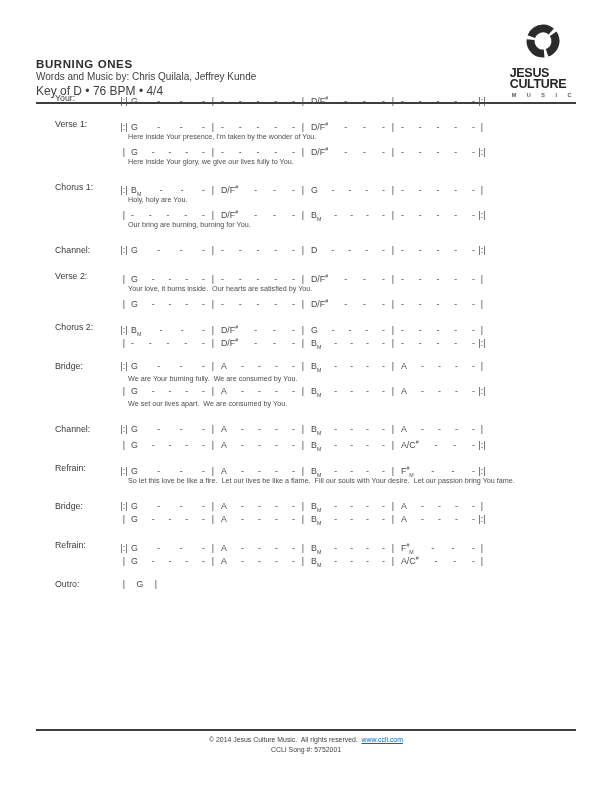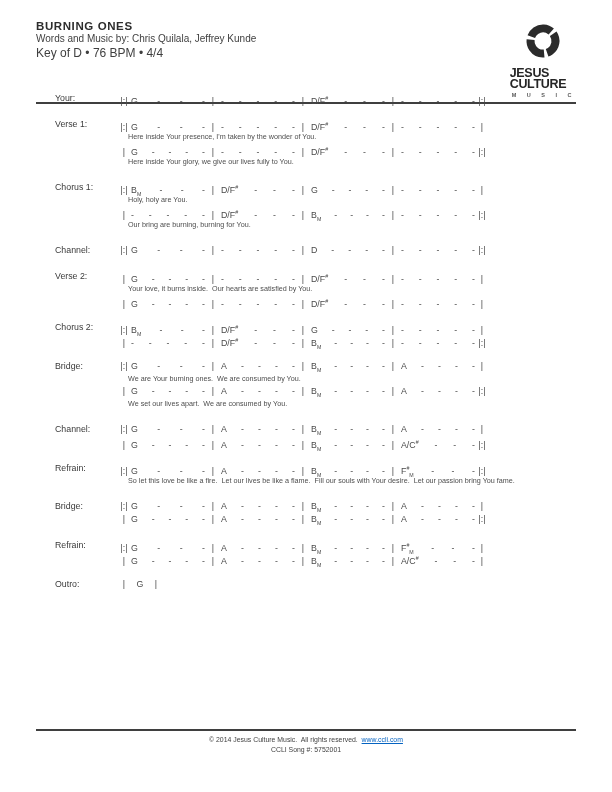--- a/index.html
+++ b/index.html
@@ -2,21 +2,21 @@
 <html><head>
 <meta charset="utf-8">
 <style>
   html,body{margin:0;padding:0;background:#888;}
   .page{
     width:612px;height:792px;background:#fff;margin:0 auto;position:relative;
     font-family:"Liberation Sans", sans-serif;color:#3f3f3f;overflow:hidden;box-sizing:border-box;
   }
   
   .header{position:absolute;top:20px;left:36px;right:36px;}
-  .header-flex{display:flex;justify-content:space-between;align-items:flex-start;}
+  .header-flex{display:flex;justify-content:space-between;align-items:flex-end;}
   .title{font-size:11.5px;font-weight:bold;letter-spacing:.6px;color:#2d2d2d;}
   .byline{font-size:10px;margin-top:1px;color:#3f3f3f;}
   .keyline{font-size:12px;margin-top:2px;color:#3f3f3f;}
   .header-rule{border-bottom:2px solid #3f3f3f;margin-top:4px;}
   
   .logo{display:flex;align-items:center;gap:4px;margin-top:2px;flex-direction:column;}
   .logo-text{display:flex;flex-direction:column;}
   .logo-word{font-size:12.5px;font-weight:bold;line-height:11px;color:#262626;letter-spacing:-.3px;transform:scaleY(1.08);}
   .logo-music{font-size:5.5px;letter-spacing:4.5px;color:#5a5a5a;margin-top:2px;padding-left:2px;font-weight:bold;}
   
@@ -472,21 +472,21 @@
             <span class="tok-bar">|</span>
             <span class="measure">
               <span class="tok chord">A</span>
               <span class="tok dash">-</span>
               <span class="tok dash">-</span>
               <span class="tok dash">-</span>
               <span class="tok dash">-</span>
             </span>
             <span class="tok-close">|</span>
           </div>
-          <div class="lyric-line">We are Your burning ones.  We are consumed by You.</div>
+          <div class="lyric-line">We are Your burning fully.  We are consumed by You.</div>
           <div class="chord-line">
             <span class="tok-open">|</span>
             <span class="measure">
               <span class="tok chord">G</span>
               <span class="tok dash">-</span>
               <span class="tok dash">-</span>
               <span class="tok dash">-</span>
               <span class="tok dash">-</span>
             </span>
             <span class="tok-bar">|</span>

